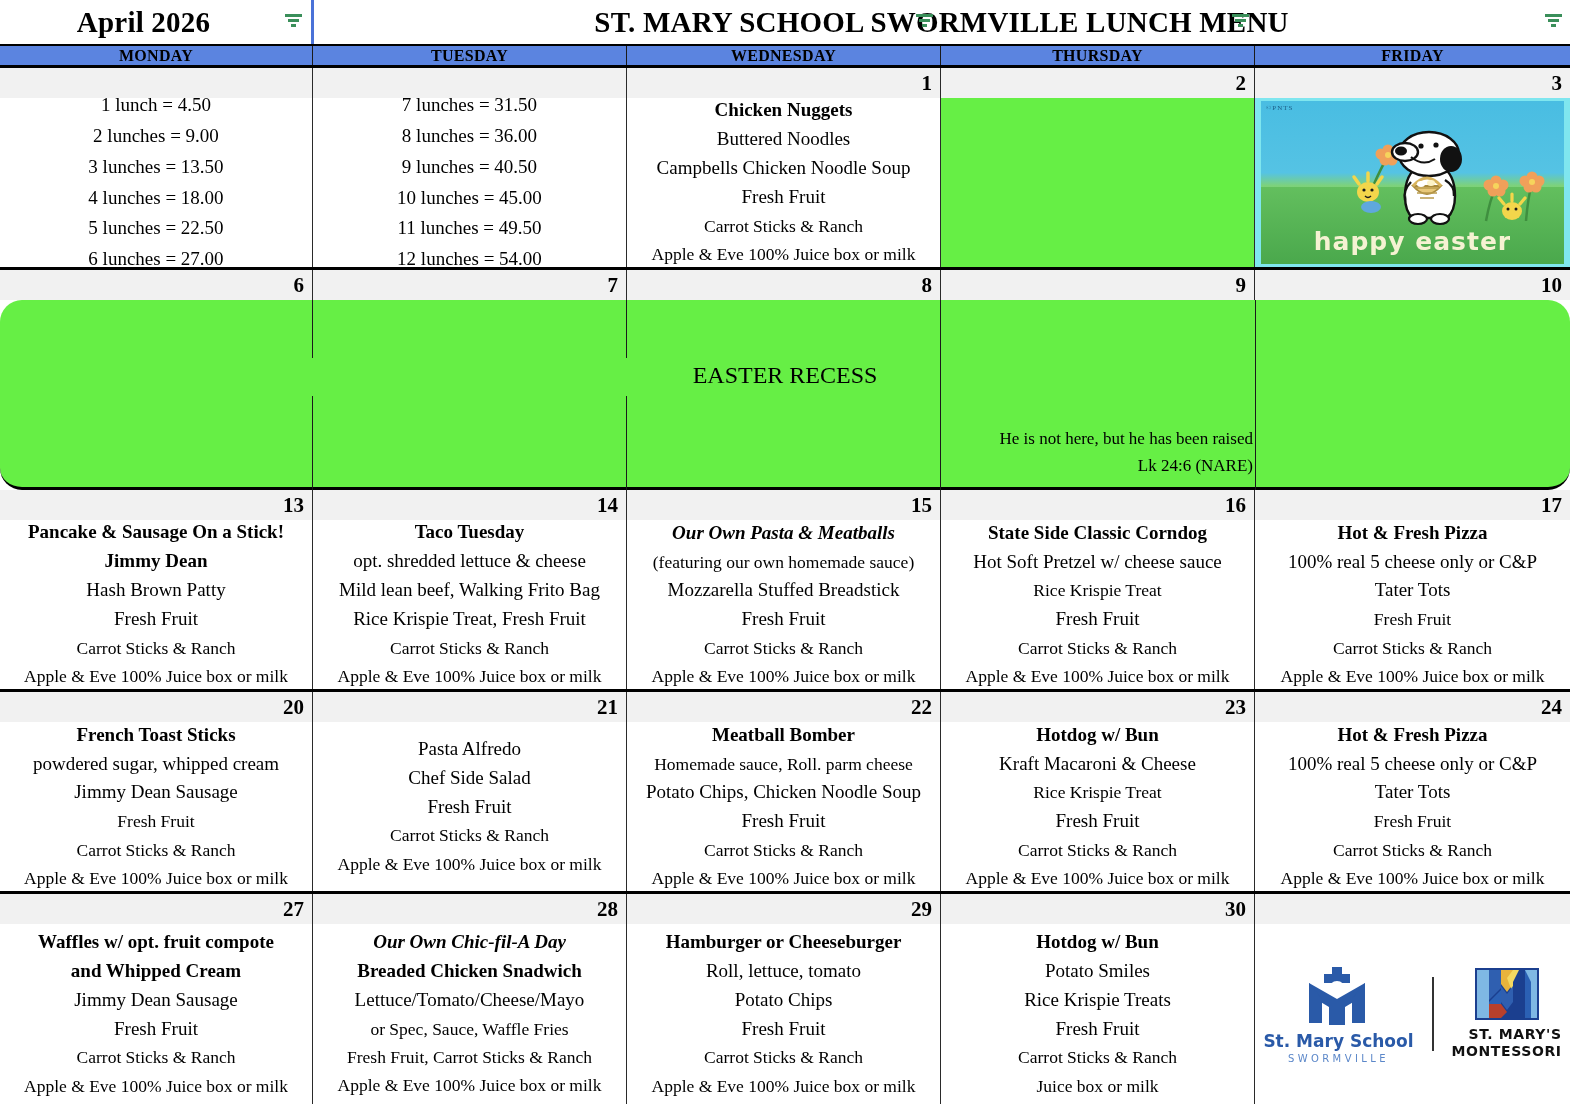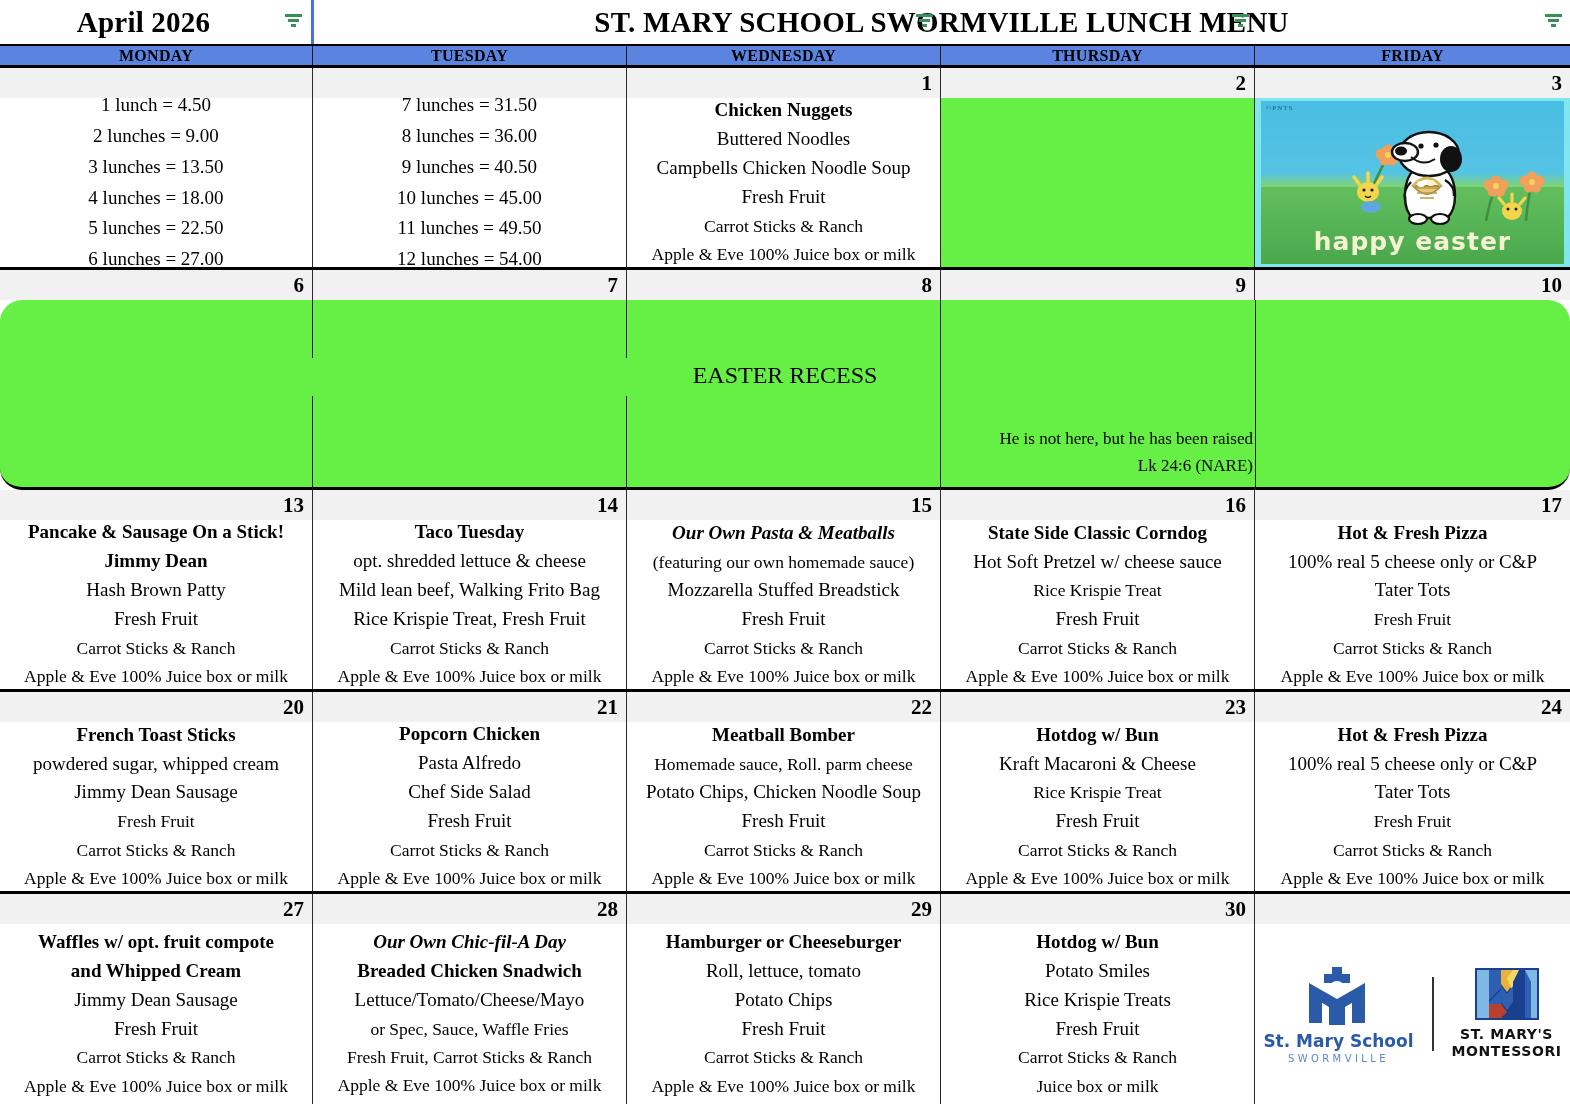--- a/index.html
+++ b/index.html
@@ -143,21 +143,21 @@
 
   
   .logos { display: flex; align-items: center; justify-content: center; gap: 18px; width:100%; }
   .logo-block { display: flex; flex-direction: column; align-items: center; }
   .logo-divider { width: 2px; height: 74px; background: #333; }
   .sms-name { font-family: "DejaVu Sans", sans-serif; font-weight: bold;
     font-size: 17px; color: #2a5aa8; margin-top: 4px; }
   .sms-sub { font-family: "DejaVu Sans", sans-serif; font-size: 10px;
     color: #5b87c9; letter-spacing: 3.4px; margin-top: 2px; }
   .mont-name { font-family: "DejaVu Sans", sans-serif; font-weight: bold;
-    font-size: 14px; color: #111; line-height: 1.2; text-align: center; margin-top: 6px;
+    font-size: 14px; color: #111; line-height: 1.2; text-align: right; margin-top: 6px;
     letter-spacing: .6px; }
 </style>
 </head>
 <body>
 
 <div class="sheet">
 
   <div class="titlebar">
     <div class="title-cell title-month">
       <span class="txt">April 2026</span>
@@ -390,21 +390,20 @@
   <div class="contentrow" style="height:172px">
     <div class="ccell c0">
         <div class="ln b">French Toast Sticks</div>
         <div class="ln ">powdered sugar, whipped cream</div>
         <div class="ln ">Jimmy Dean Sausage</div>
         <div class="ln sm">Fresh Fruit</div>
         <div class="ln sm">Carrot Sticks &amp; Ranch</div>
         <div class="ln sm">Apple &amp; Eve 100% Juice box or milk</div>
       </div>
     <div class="ccell c1">
-        <div class="ln b">Popcorn Chicken</div>
         <div class="ln ">Pasta Alfredo</div>
         <div class="ln ">Chef Side Salad</div>
         <div class="ln ">Fresh Fruit</div>
         <div class="ln sm">Carrot Sticks &amp; Ranch</div>
         <div class="ln sm">Apple &amp; Eve 100% Juice box or milk</div>
       </div>
     <div class="ccell c2">
         <div class="ln b">Meatball Bomber</div>
         <div class="ln sm">Homemade sauce, Roll. parm cheese</div>
         <div class="ln ">Potato Chips, Chicken Noodle Soup</div>

